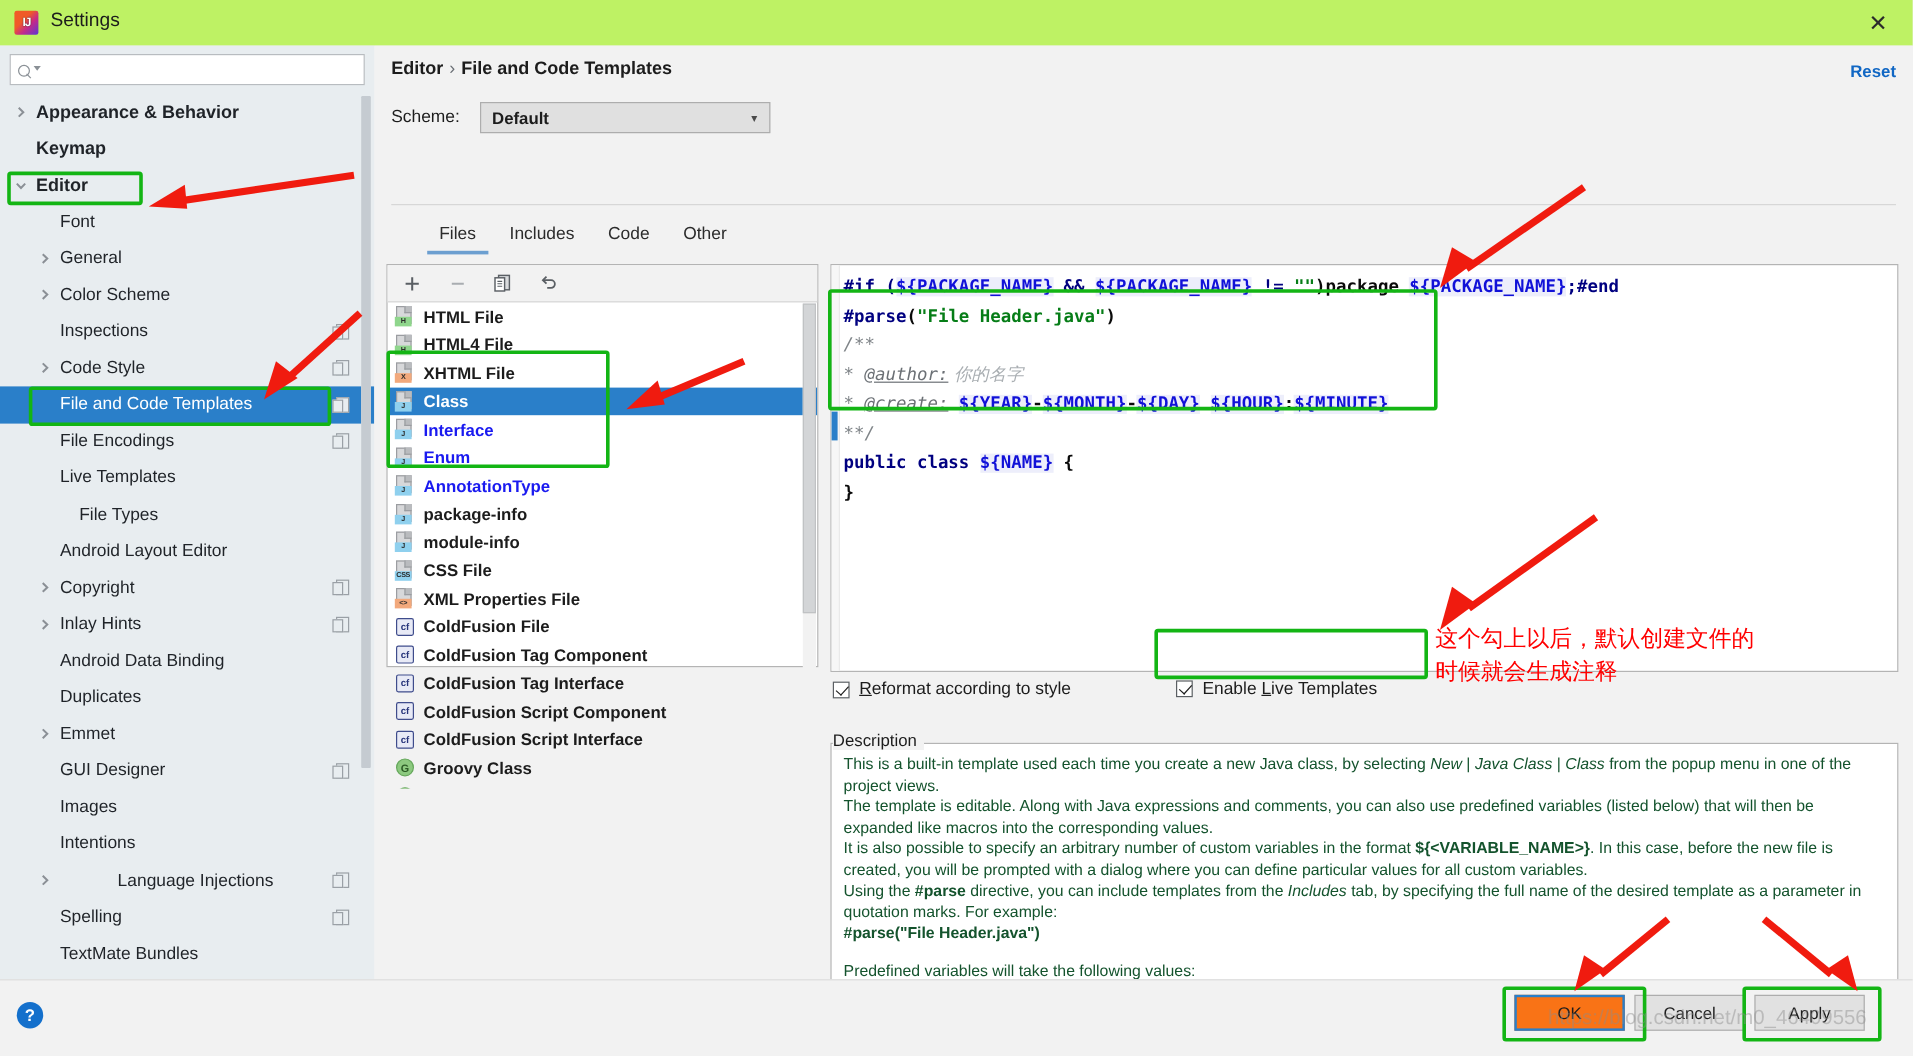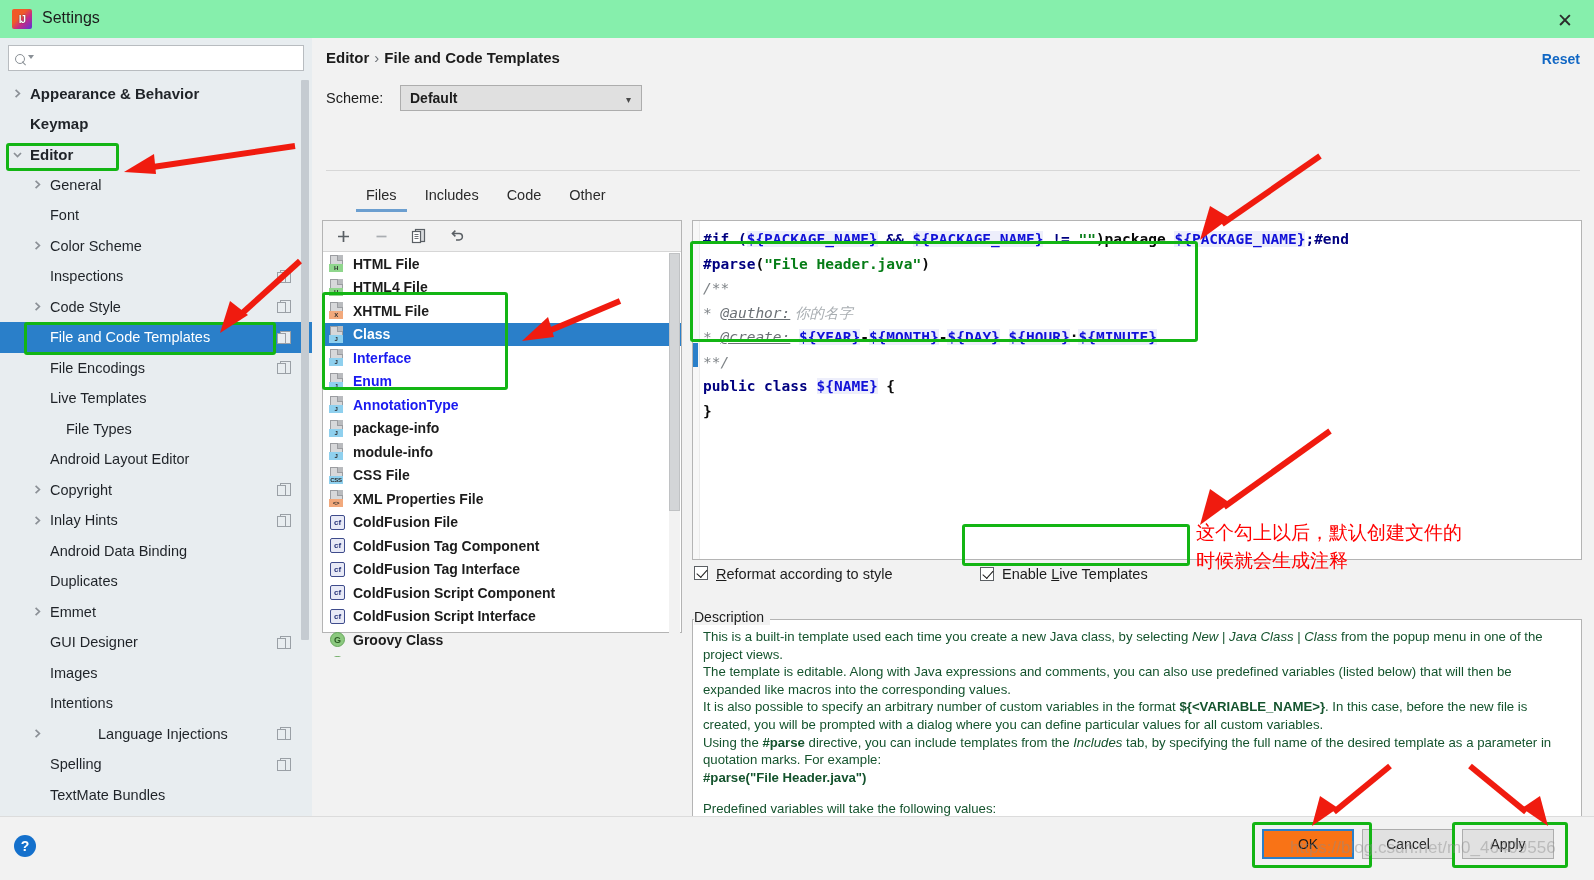--- a/index.html
+++ b/index.html
@@ -7,21 +7,21 @@
     width: 1594px; height: 880px;
     font-family: "Liberation Sans", sans-serif;
     background: #f2f2f2;
     overflow: hidden;
   }
   #root { position: relative; width: 1594px; height: 880px; background: #f2f2f2; }
 
   
   .titlebar {
     position: absolute; left: 0; top: 0; width: 1594px; height: 38px;
-    background: #86efac; display: flex; align-items: center;
+    background: #bef264; display: flex; align-items: center;
   }
   .app-icon {
     position: absolute; left: 12px; top: 9px; width: 20px; height: 20px;
     border-radius: 2px;
     background: linear-gradient(135deg,#f05a28 0%,#f05a28 38%,#c62a88 62%,#5b36d6 100%);
     display: flex; align-items: center; justify-content: center;
   }
   .app-icon span { color:#fff; font-size:10px; font-weight:bold; font-family:"Liberation Sans",sans-serif;
     text-shadow:0 0 1px #000; letter-spacing:-1px;}
   .title-text {
@@ -125,21 +125,21 @@
   .tab {
     padding: 0 14px; height: 34px; display: flex; align-items: center;
     font-size: 14.5px; color: #2b2b2b; cursor: pointer; position: relative;
   }
   .tab.active::after {
     content: ""; position: absolute; left: 4px; right: 4px; bottom: 0; height: 3px; background: #6c9fd0;
   }
 
   
   .list-panel {
-    position: absolute; left: 10px; top: 182px; width: 360px; height: 413px;
+    position: absolute; left: 10px; top: 182px; width: 360px; height: 336px;
     background: #ffffff; border: 1px solid #b4b4b4;
   }
   .list-toolbar {
     position: absolute; left: 0; top: 0; width: 358px; height: 31px;
     background: #f2f2f2; border-bottom: 1px solid #d6d6d6;
     display: flex; align-items: center; padding-left: 10px; gap: 18px;
   }
   .tb-icon {
     width: 20px; height: 20px; display: flex; align-items: center; justify-content: center;
     color: #5a5f64; cursor: pointer;
@@ -194,21 +194,21 @@
   .code .str { color: #067d17; }
   .code .plain { color: #0a0a0a; }
   .code .cmt { color: #7e8387; font-weight: normal; font-style: italic; font-family:"DejaVu Sans Mono",monospace;}
   .code .cmt-tag { color: #6b7075; font-weight: normal; font-style: italic; text-decoration: underline; }
   .code .cmt-cn { color: #a9aeb2; font-weight: normal; font-style: italic; font-family:"DejaVu Sans", sans-serif;}
   .caret-mark {
     position: absolute; left: 0; top: 122px; width: 5px; height: 24px; background: #2a7fc9;
   }
 
   
-  .cb-row { position: absolute; left: 382px; top: 528px; display: flex; align-items: flex-start; }
+  .cb-row { position: absolute; left: 382px; top: 528px; display: flex; align-items: flex-end; }
   .cbx {
     width: 14px; height: 14px; border: 1.3px solid #5b5f63; background: #fff;
     position: relative; margin-right: 8px; flex: 0 0 14px; cursor: pointer;
   }
   .cbx.checked::after {
     content: ""; position: absolute; left: 3.6px; top: 0.4px; width: 4.5px; height: 9px;
     border: solid #1c1c1c; border-width: 0 1.8px 1.8px 0; transform: rotate(42deg);
   }
   .cb-label { font-size: 14.5px; color: #1c1c1c; white-space: nowrap; }
   .u { text-decoration: underline; }
@@ -293,29 +293,29 @@
         </div>
         <div class="tree-row bold">
           <span class="chev" style="left: 11px;">
             <svg width="11" height="11" viewBox="0 0 11 11">
               <path d="M2 4 L5.5 7.6 L9 4" stroke="#8b9096" stroke-width="1.7" fill="none"></path>
             </svg>
           </span>
           <span class="tree-label" style="left: 30px;">Editor</span>
         </div>
         <div class="tree-row">
+          <span class="tree-label" style="left: 50px;">Font</span>
+        </div>
+        <div class="tree-row">
           <span class="chev" style="left: 31px;">
             <svg width="11" height="11" viewBox="0 0 11 11">
               <path d="M3.6 1.8 L7.4 5.5 L3.6 9.2" stroke="#8b9096" stroke-width="1.7" fill="none"></path>
             </svg>
           </span>
           <span class="tree-label" style="left: 50px;">General</span>
-        </div>
-        <div class="tree-row">
-          <span class="tree-label" style="left: 50px;">Font</span>
         </div>
         <div class="tree-row">
           <span class="chev" style="left: 31px;">
             <svg width="11" height="11" viewBox="0 0 11 11">
               <path d="M3.6 1.8 L7.4 5.5 L3.6 9.2" stroke="#8b9096" stroke-width="1.7" fill="none"></path>
             </svg>
           </span>
           <span class="tree-label" style="left: 50px;">Color Scheme</span>
         </div>
         <div class="tree-row">

